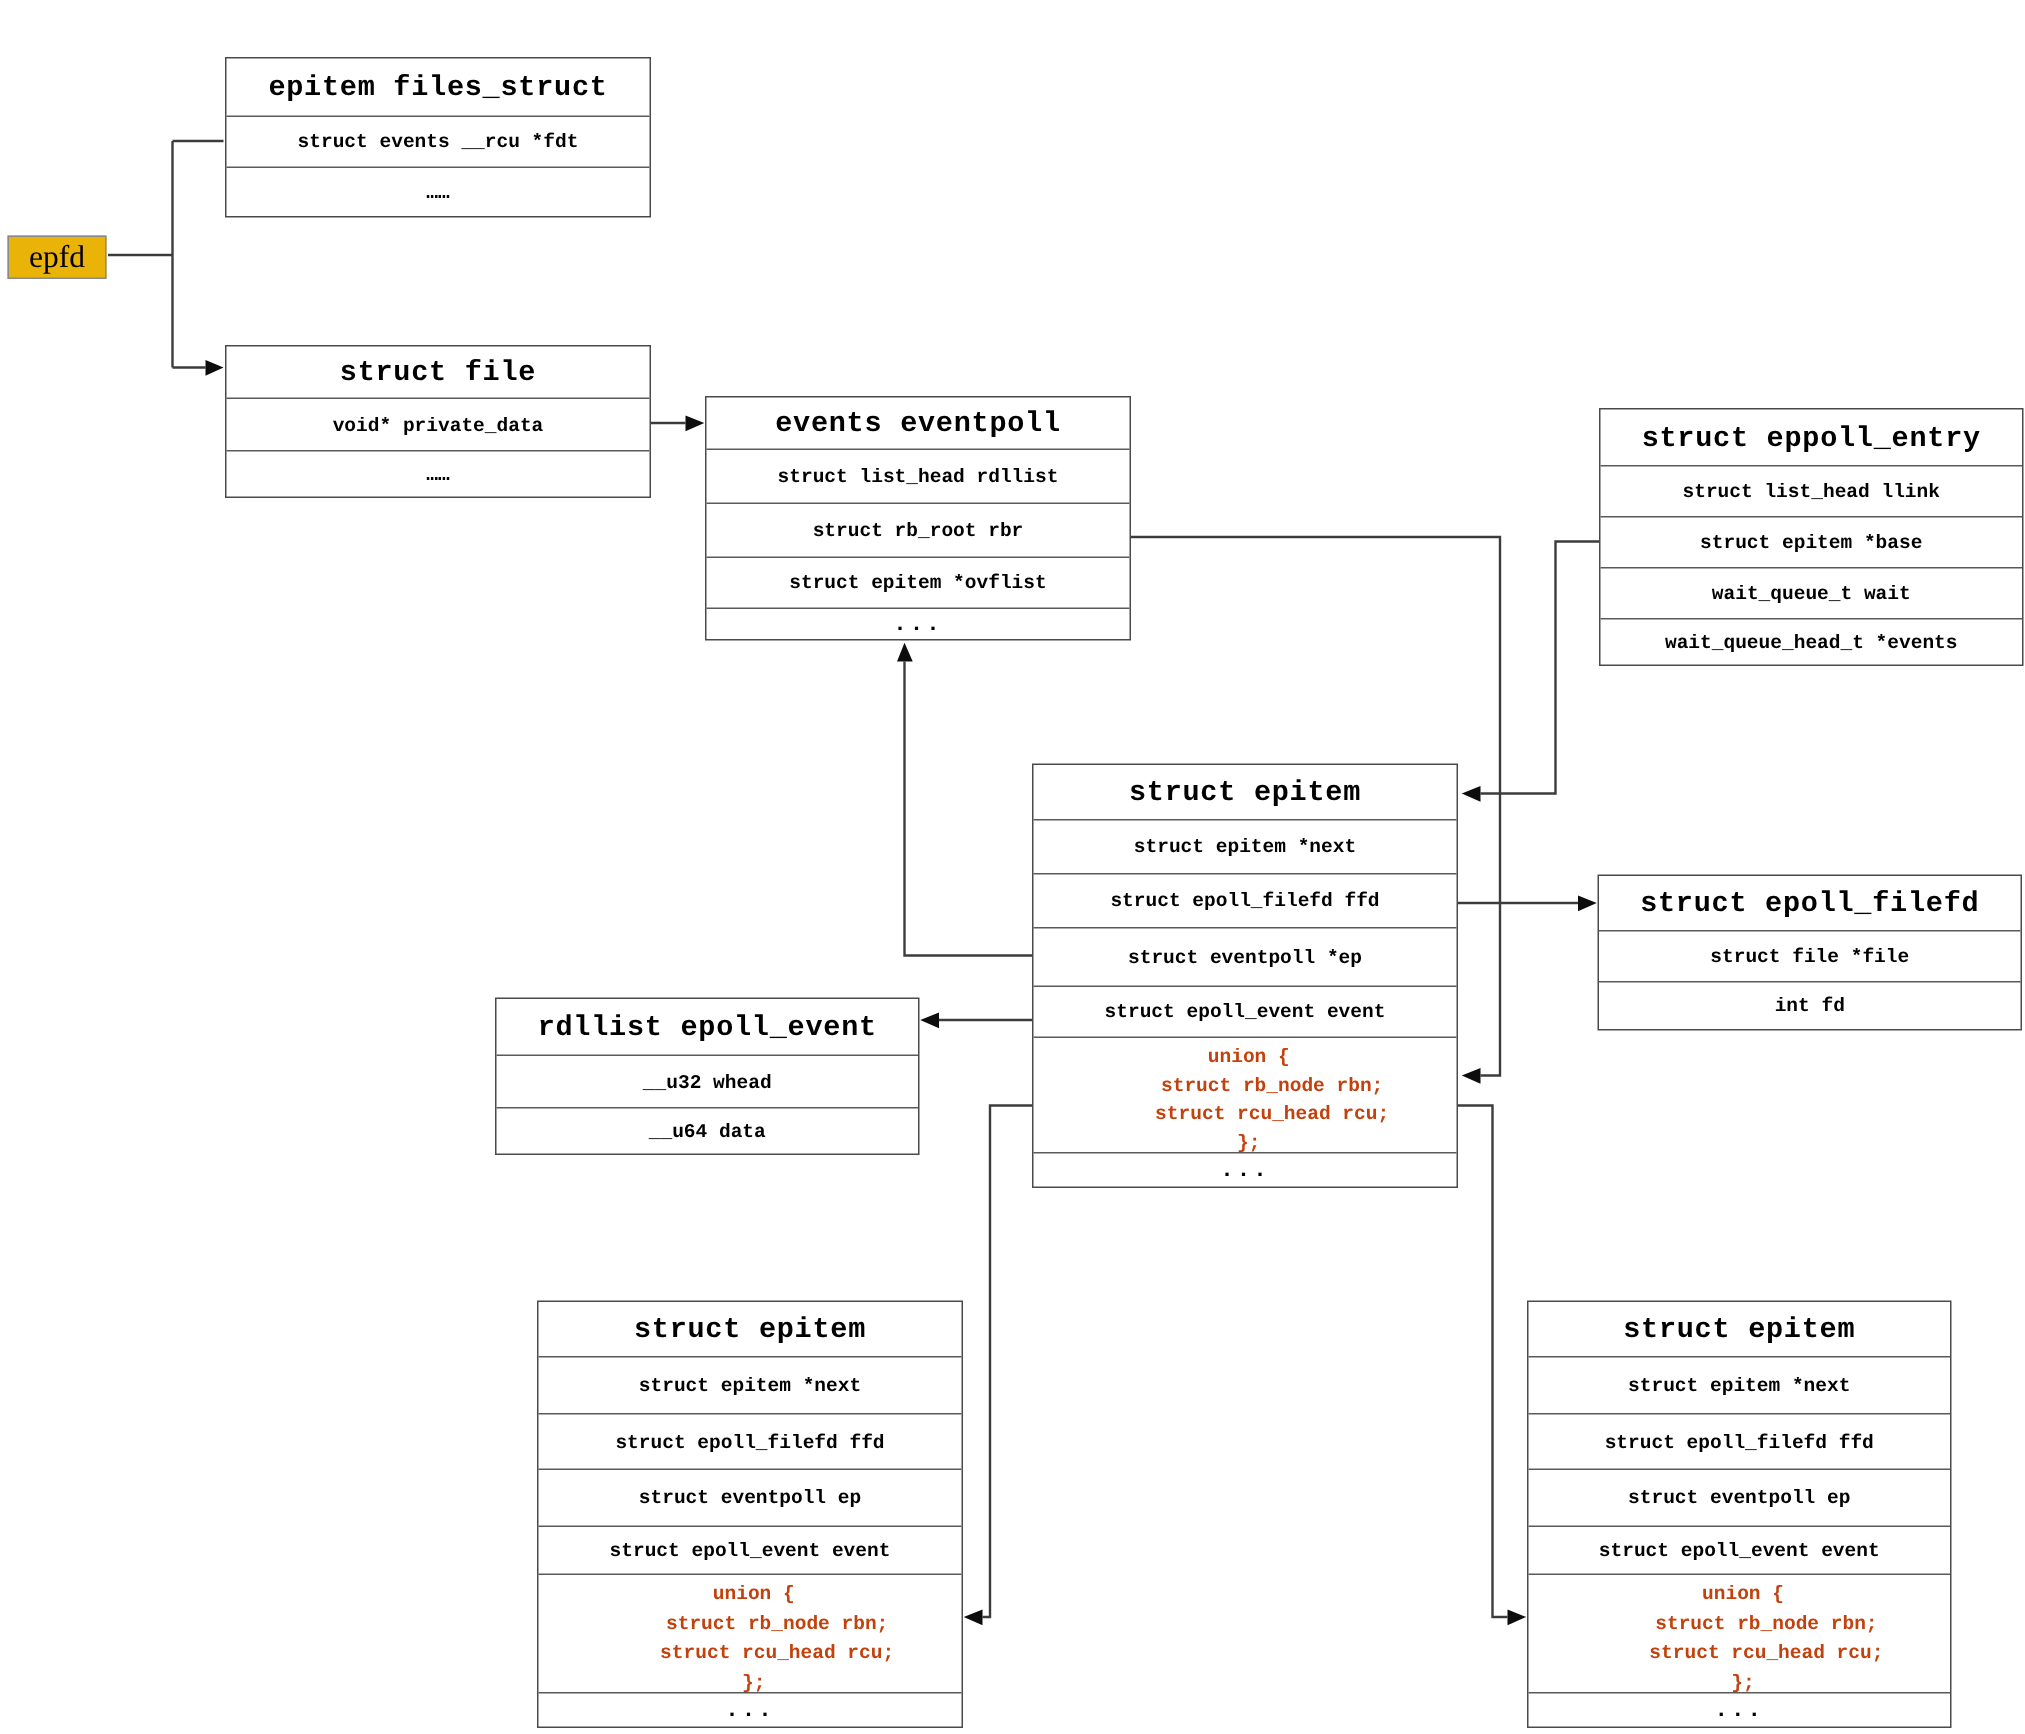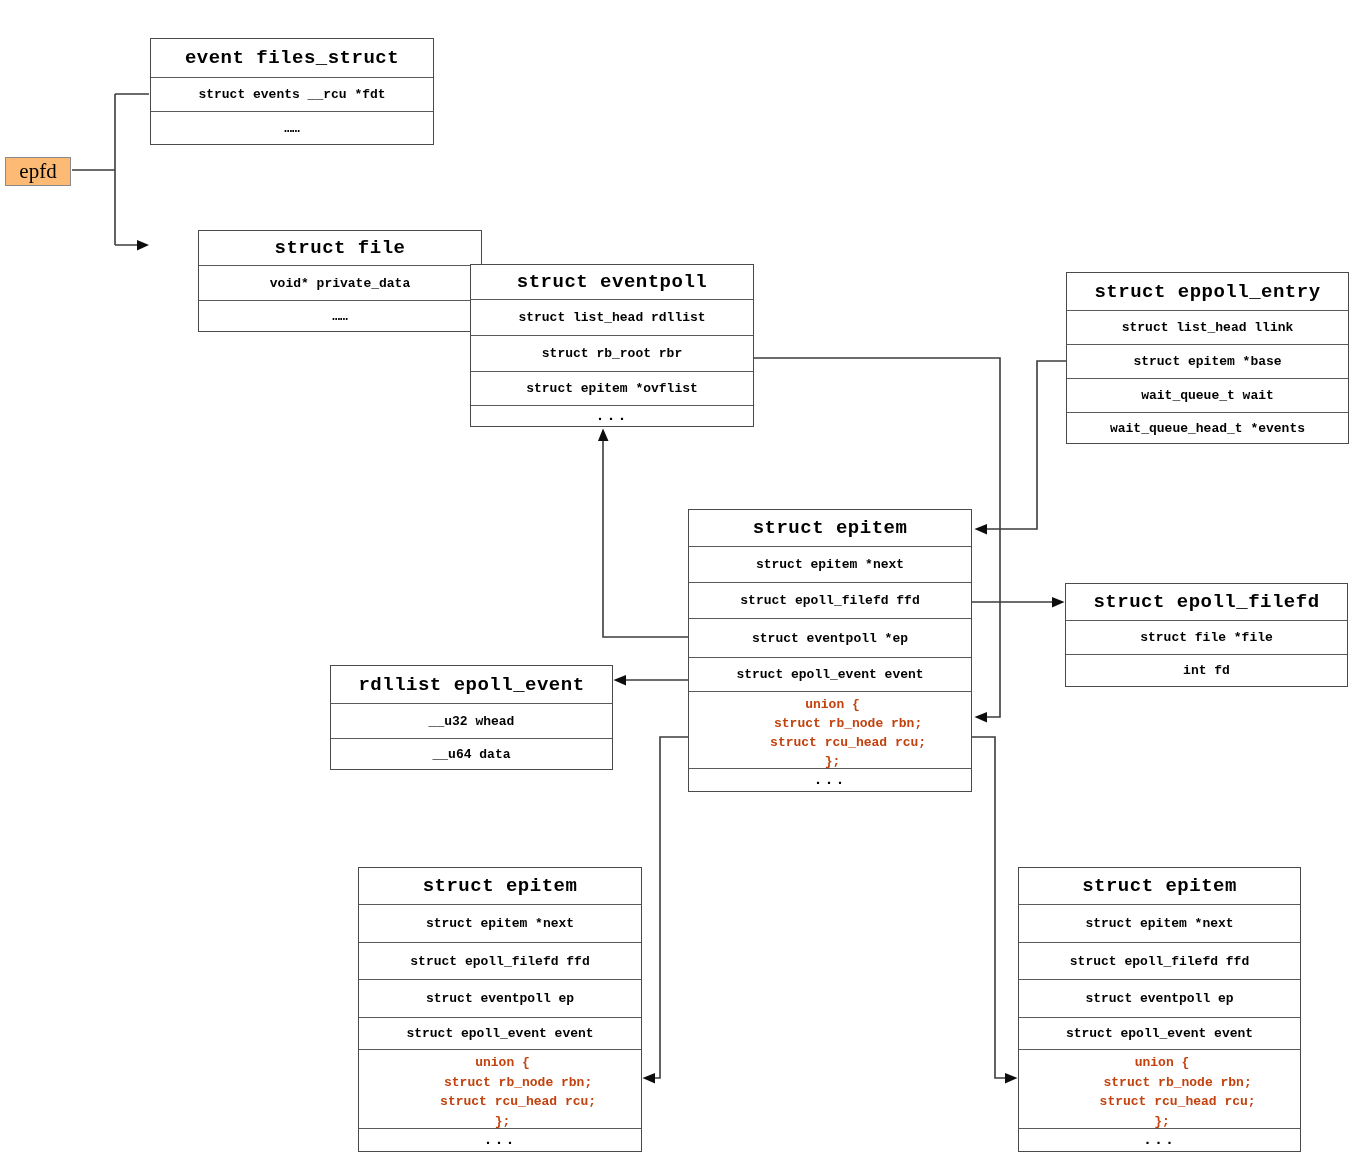--- a/index.html
+++ b/index.html
@@ -10,21 +10,21 @@
               font-weight:bold;font-size:19px;letter-spacing:.5px;color:#000;box-sizing:border-box;}
   .sbox-row{display:flex;align-items:center;justify-content:center;
             font-size:13px;font-weight:600;color:#000;border-top:1.4px solid #5a5a5a;box-sizing:border-box;}
   .sbox-union{border-top:1.4px solid #5a5a5a;box-sizing:border-box;padding:3px 0 0 5px;}
   .sbox-union div{white-space:pre;font-size:13px;font-weight:600;color:#c2410c;text-align:center;}
   .u19 div{line-height:19px;}
   .u195 div{line-height:19.5px;}
   .dots{font-size:15px;letter-spacing:2px;}
   .freelabel{position:absolute;font-family:"Liberation Serif","DejaVu Serif",serif;
              color:#000;text-align:center;margin-top:29px;}
-  #epfd-box{position:absolute;left:5px;top:157px;width:66px;height:29px;background:#fdba74;
+  #epfd-box{position:absolute;left:5px;top:157px;width:66px;height:29px;background:#eab308;
             border:1.6px solid #8a8a8a;box-sizing:border-box;display:flex;align-items:center;justify-content:center;
             font-family:"Liberation Serif","DejaVu Serif",serif;font-size:21px;color:#000;}
   #current-label{left:237px;top:5px;width:120px;font-size:21px;}
   svg.wires{position:absolute;left:0;top:0;pointer-events:none;}
   svg.wires path{fill:none;stroke:#3c3c3c;stroke-width:1.6px;}
   svg.wires polygon{fill:#0d0d0d;stroke:none;}
 </style>
 </head>
 <body>
 
@@ -60,33 +60,33 @@
     <polygon points="1017.5,1078 1005,1073 1005,1083.5"></polygon>
   </svg>
 
   <div class="freelabel" id="current-label">current</div>
 
   <div id="epfd-box">
     <span>epfd</span>
   </div>
 
   <div class="sbox" style="left:150px;top:38px;width:284px;">
-    <div class="sbox-title" style="height:38px">event files_struct</div>
+    <div class="sbox-title" style="height:38px">epitem files_struct</div>
     <div class="sbox-row" style="height:34px">struct events __rcu *fdt</div>
     <div class="sbox-row" style="height:33px">……</div>
   </div>
 
-  <div class="sbox" style="left:150px;top:230px;width:284px;margin-left:48px;">
+  <div class="sbox" style="left:150px;top:230px;width:284px;">
     <div class="sbox-title" style="height:34px">struct file</div>
     <div class="sbox-row" style="height:35px">void* private_data</div>
     <div class="sbox-row" style="height:31px">……</div>
   </div>
 
   <div class="sbox" style="left:470px;top:264px;width:284px;">
-    <div class="sbox-title" style="height:34px">struct eventpoll</div>
+    <div class="sbox-title" style="height:34px">events eventpoll</div>
     <div class="sbox-row" style="height:36px">struct list_head rdllist</div>
     <div class="sbox-row" style="height:36px">struct rb_root rbr</div>
     <div class="sbox-row" style="height:34px">struct epitem *ovflist</div>
     <div class="sbox-row dots" style="height:21px">...</div>
   </div>
 
   <div class="sbox" style="left:1066px;top:272px;width:283px;">
     <div class="sbox-title" style="height:37px">struct eppoll_entry</div>
     <div class="sbox-row" style="height:34px">struct list_head llink</div>
     <div class="sbox-row" style="height:34px">struct epitem *base</div>

